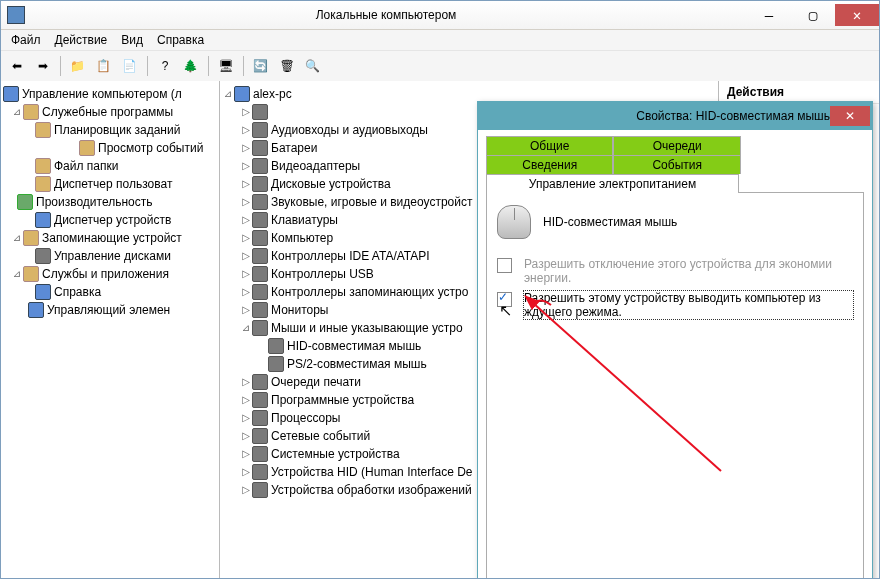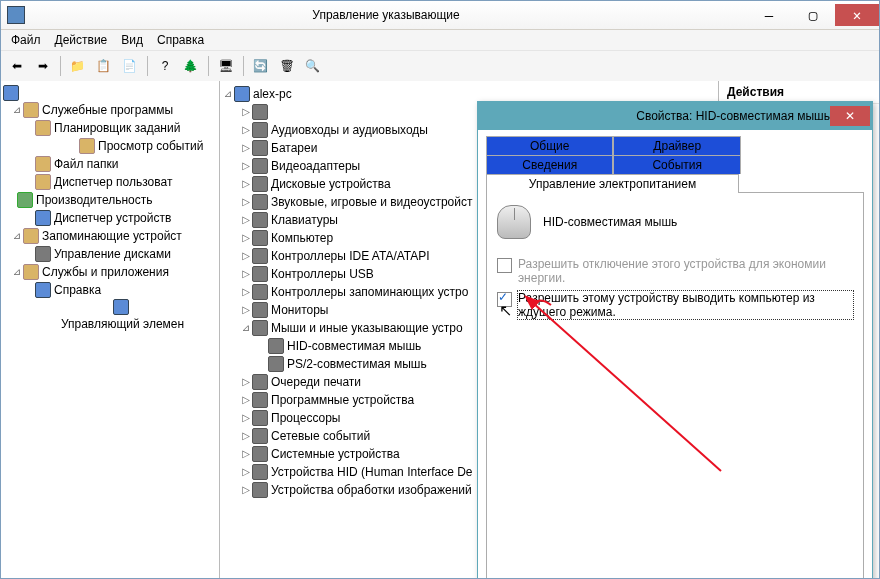--- a/index.html
+++ b/index.html
@@ -29,46 +29,46 @@
 .ni.gr{background:#6aa96a;border-color:#3a3}
 .actions-hdr{padding:4px 8px;font-weight:bold;border-bottom:1px solid #e5e5e5}
 
 
 .dialog{position:absolute;left:476px;top:100px;width:394px;height:478px;background:#fff;border:1px solid #5ea8b9;box-shadow:2px 2px 6px rgba(0,0,0,.25)}
 .dlg-title{height:28px;background:#5ea8b9;display:flex;align-items:center;padding:0 8px;color:#000;font-size:12px}
 .dlg-title .lbl{flex:1;text-align:right}
 .dlg-title .xbtn{background:#c75050;color:#fff;width:40px;height:20px;display:flex;align-items:center;justify-content:center;font-size:12px;margin-right:-6px;cursor:default}
 .dlg-body{padding:6px 8px}
 .tabs{display:flex;flex-wrap:wrap}
-.tab{border:1px solid #acacac;border-bottom:none;padding:2px 0;font-size:12px;background:#1d4ed8;text-align:center;cursor:default}
+.tab{border:1px solid #acacac;border-bottom:none;padding:2px 0;font-size:12px;background:#84cc16;text-align:center;cursor:default}
 .tab.r1{width:33.2%}
 .tab.r2a{width:33.2%}
 .tab.r2b{width:66.4%}
 .tab.active{background:#fff;position:relative;z-index:2}
 .tab-panel{border:1px solid #acacac;height:380px;padding:12px 10px;background:#fff;margin-top:-1px;position:relative}
 .dev-row{display:flex;align-items:center;gap:12px;margin-bottom:18px}
 .mouse-icon{width:32px;height:32px;background:linear-gradient(#eee,#bbb);border:1px solid #888;border-radius:14px 14px 8px 8px;position:relative}
 .mouse-icon:before{content:"";position:absolute;top:2px;left:50%;width:1px;height:12px;background:#888}
-.chkrow{display:flex;align-items:flex-start;gap:6px;margin-bottom:6px;font-size:12px;color:#000}
+.chkrow{display:flex;align-items:flex-start;gap:12px;margin-bottom:6px;font-size:12px;color:#000}
 .chkrow.disabled{color:#999}
 .chkbox{width:13px;height:13px;border:1px solid #888;background:#fff;flex-shrink:0;position:relative;margin-top:1px}
 .chkbox.checked:after{content:"✓";position:absolute;top:-3px;left:0;font-size:12px;color:#1a66c9}
 .chkrow.focus label{outline:1px dotted #333}
 .cursor-arrow{position:absolute;left:498px;top:300px;font-size:16px;color:#000;pointer-events:none}
 
 .annot{position:absolute;left:520px;top:290px;pointer-events:none}
 </style>
 </head>
 <body>
 
 <div class="window">
 
   <div class="titlebar">
     <span class="icon"></span>
-    <span class="title">Управление указывающие</span>
+    <span class="title">Локальные компьютером</span>
     <div class="winctrl">
       <div>—</div>
       <div>▢</div>
       <div class="close">✕</div>
     </div>
   </div>
 
   <div class="menubar">
     <span>Файл</span>
     <span>Действие</span>
@@ -93,20 +93,21 @@
     <div class="tico">🗑</div>
     <div class="tico">🔍</div>
   </div>
 
   <div class="body">
 
     <div class="pane-left">
       <div class="tree">
         <div class="node" style="padding-left:2px">
             <span class="ni bl"></span>
+            <span>Управление компьютером (л</span>
           </div>
         <div id="left-groups">
             <div class="node" style="padding-left: 10px;">
               <span class="tw">⊿</span>
               <span class="ni y"></span>
               <span>Служебные программы</span>
             </div>
             <div class="node" style="padding-left: 34px;">
               <span class="ni y"></span>
               <span>Планировщик заданий</span>
@@ -142,21 +143,21 @@
             </div>
             <div class="node" style="padding-left: 10px;">
               <span class="tw">⊿</span>
               <span class="ni y"></span>
               <span>Службы и приложения</span>
             </div>
             <div class="node" style="padding-left: 34px;">
               <span class="ni bl"></span>
               <span>Справка</span>
             </div>
-            <div class="node" style="padding-left: 27px; flex-direction: column;">
+            <div class="node" style="padding-left: 27px;">
               <span class="ni bl"></span>
               <span>Управляющий элемен</span>
             </div>
           </div>
       </div>
     </div>
 
     <div class="pane-mid">
       <div class="tree">
         <div class="node" style="padding-left:2px">
@@ -287,21 +288,21 @@
   </div>
 
   <div class="dialog">
     <div class="dlg-title">
       <span class="lbl">Свойства: HID-совместимая мышь</span>
       <div class="xbtn">✕</div>
     </div>
     <div class="dlg-body">
       <div class="tabs">
         <div class="tab r1">Общие</div>
-        <div class="tab r1">Драйвер</div>
+        <div class="tab r1">Очереди</div>
         <div class="tab r1">Сведения</div>
         <div class="tab r2a">События</div>
         <div class="tab r2b active">Управление электропитанием</div>
       </div>
       <div class="tab-panel">
         <div class="dev-row">
           <div class="mouse-icon"></div>
           <span>HID-совместимая мышь</span>
         </div>
         <div class="chkrow disabled">

